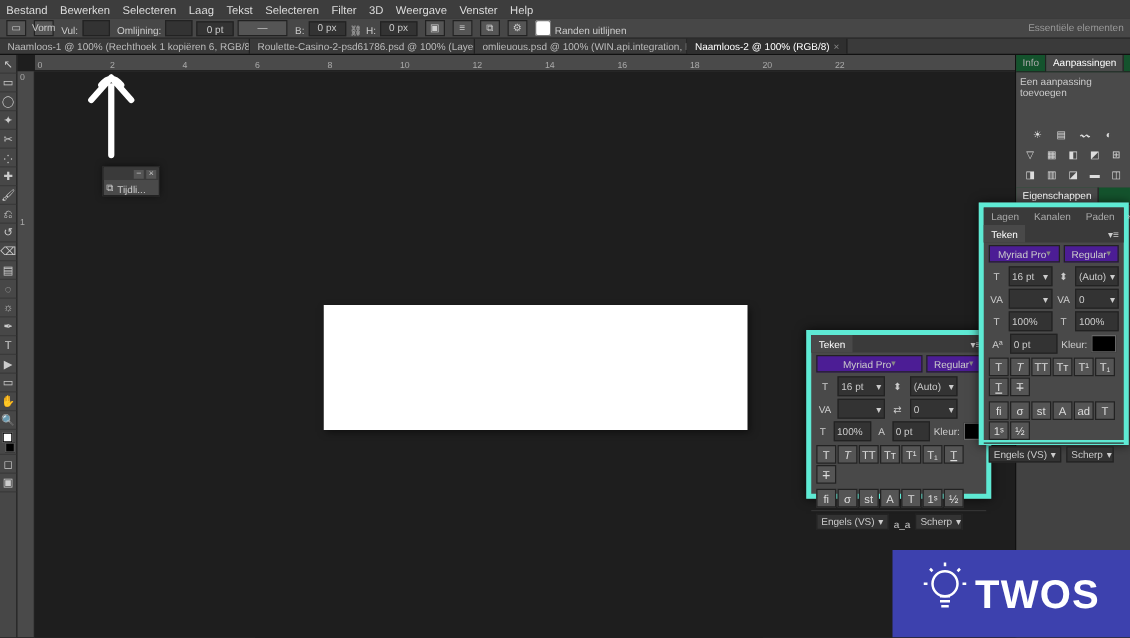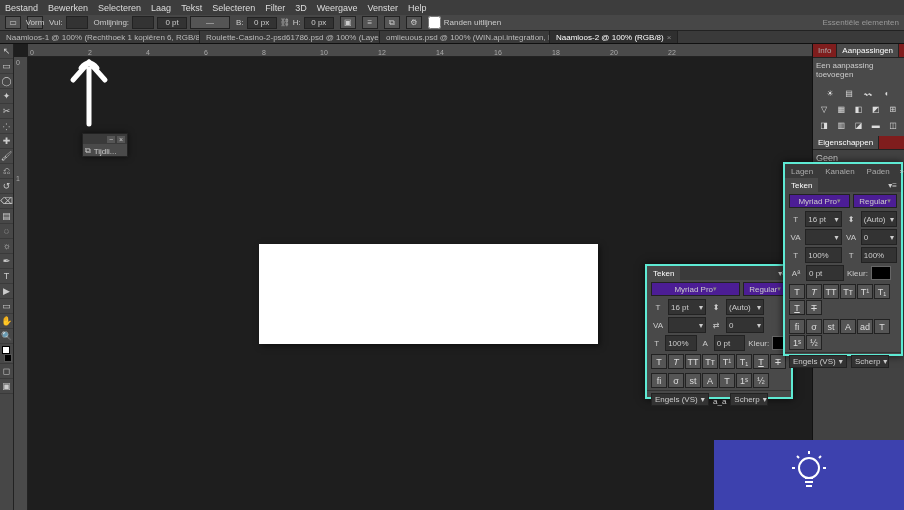--- a/index.html
+++ b/index.html
@@ -1,20 +1,20 @@
 <!DOCTYPE html>
 <html><head>
 <meta charset="utf-8">
 <style>
 *{box-sizing:border-box;margin:0;padding:0;font-family:Arial,sans-serif;user-select:none}
 body{width:904px;height:510px;background:#2a2a2a;overflow:hidden;position:relative;font-size:9px;color:#ccc}
 .menubar{height:15px;background:#3d3d3d;display:flex;align-items:center;padding:0 5px;gap:10px;font-size:9px;color:#ddd}
 .menubar span{cursor:default}
 .optbar{height:16px;background:#474747;display:flex;align-items:center;padding:0 5px;gap:6px;border-bottom:1px solid #222;font-size:8px}
-.optbar .sect{display:flex;align-items:center;gap:3px}
+.optbar .sect{display:flex;align-items:flex-end;gap:3px}
 .optbar input[type=text]{width:30px;height:12px;background:#333;border:1px solid #222;color:#ccc;font-size:8px;text-align:center}
 .optbar .btn{width:16px;height:13px;background:#555;border:1px solid #222;display:flex;align-items:center;justify-content:center;font-size:8px}
 .optbar .right{margin-left:auto;color:#999}
 .doctabs{height:13px;background:#3a3a3a;display:flex;align-items:stretch;font-size:8px;border-bottom:1px solid #111}
 .doctab{padding:0 6px;display:flex;align-items:center;border-right:1px solid #222;color:#bbb;gap:3px;white-space:nowrap;overflow:hidden}
 .doctab.active{background:#2f2f2f;color:#fff}
 .doctab .x{color:#888;font-size:8px}
 .workspace{position:absolute;top:44px;left:0;right:0;bottom:0;display:flex}
 .toolbar{width:14px;background:#474747;border-right:1px solid #222;display:flex;flex-direction:column}
 .toolbar .tool{height:15px;border-bottom:1px solid #3a3a3a;display:flex;align-items:center;justify-content:center;font-size:9px;color:#ccc}
@@ -27,28 +27,28 @@
 .ruler-v{position:absolute;top:13px;left:0;bottom:0;width:14px;background:#4a4a4a;border-right:1px solid #222;font-size:7px;color:#aaa;display:flex;flex-direction:column;padding-top:2px}
 .ruler-v span{height:58px;writing-mode:horizontal-tb;padding-left:2px}
 .artboard{position:absolute;top:200px;left:245px;width:339px;height:100px;background:#fff;box-shadow:2px 2px 6px rgba(0,0,0,.5)}
 .floatpanel{position:absolute;background:#4a4a4a;border:1px solid #222;box-shadow:0 0 6px rgba(0,0,0,.6);font-size:8px}
 .floatpanel .hdr{height:10px;background:#3a3a3a;display:flex;align-items:center;justify-content:flex-end;padding:0 2px;gap:2px}
 .floatpanel .hdr span{width:8px;height:7px;background:#555;display:flex;align-items:center;justify-content:center;font-size:7px}
 .tipbox{top:89px;left:68px;width:46px;height:24px}
 .tipbox .body{display:flex;align-items:center;padding:2px;gap:3px;font-size:8px}
 .arrow{position:absolute;top:10px;left:45px;pointer-events:none}
 .rightcol{width:92px;background:#424242;border-left:1px solid #111;display:flex;flex-direction:column}
-.tabrow{display:flex;height:14px;background:#7f1d1d;border-bottom:1px solid #222;align-items:stretch}
+.tabrow{display:flex;height:14px;background:#14532d;border-bottom:1px solid #222;align-items:stretch}
 .tabrow .tab{padding:0 5px;display:flex;align-items:center;font-size:8px;color:#aaa;border-right:1px solid #222}
 .tabrow .tab.active{background:#4a4a4a;color:#fff}
 .pnl-body{padding:3px;font-size:8px;color:#ccc;background:#4a4a4a}
 .ico-row{display:flex;gap:5px;justify-content:center;padding:2px}
 .ico-row span{width:14px;height:12px;display:flex;align-items:center;justify-content:center;color:#ddd}
 .prop{height:70px;background:#424242;padding:3px}
-.txtpanel{position:absolute;background:#494949;border:2px solid #5eead4;box-shadow:0 0 8px rgba(0,0,0,.7);font-size:8px}
+.txtpanel{position:absolute;background:#494949;border:4px solid #5eead4;box-shadow:0 0 8px rgba(0,0,0,.7);font-size:8px}
 .txtpanel .tp-tabs{height:14px;display:flex;background:#3a3a3a;align-items:stretch}
 .txtpanel .tp-tabs .tab{padding:0 6px;display:flex;align-items:center;font-size:8px;color:#aaa}
 .txtpanel .tp-tabs .tab.active{background:#494949;color:#fff}
 .txtpanel .tp-tabs .menu{margin-left:auto;padding:0 4px;display:flex;align-items:center}
 .tp-row{display:flex;align-items:center;height:18px;padding:0 4px;gap:3px}
 .tp-row .sel{flex:1;height:14px;background:#4c1d95;border:1px solid #222;display:flex;align-items:center;padding:0 3px;justify-content:center}
 .tp-row .sel .dd{font-size:7px;color:#888}
 .tp-row .fld{width:38px;height:16px;background:#333;border:1px solid #222;display:flex;align-items:center;padding:0 2px;justify-content:space-between}
 .tp-row .lbl-ico{width:14px;height:14px;display:flex;align-items:center;justify-content:center;color:#ccc}
 .tp-icons{display:flex;padding:2px 4px;gap:1px;flex-wrap:wrap}
@@ -285,21 +285,21 @@
     </div>
   </div>
 
   <div class="rightcol">
     <div class="tabrow">
       <div class="tab">Info</div>
       <div class="tab active">Aanpassingen</div>
       <div class="tab">Stijlen</div>
     </div>
     <div class="pnl-body">
-      <div style="font-size:8px;margin-bottom:6px">Een aanpassing toevoegen</div>
+      <div style="font-size:8px;margin-bottom:20px">Een aanpassing toevoegen</div>
       <div class="ico-row">
         <span>☀</span>
         <span>▤</span>
         <span>〰</span>
         <span>◐</span>
       </div>
       <div class="ico-row">
         <span>▽</span>
         <span>▦</span>
         <span>◧</span>
@@ -428,13 +428,14 @@
 <div class="watermark">
   <span class="bulb">
     <svg width="36" height="44" viewBox="0 0 36 44">
         <g stroke="#fff" stroke-width="2" fill="none">
           <circle cx="18" cy="18" r="10"></circle>
           <path d="M14 28 h8 M14 32 h8 M15 36 h6"></path>
           <path d="M4 18 h-3 M35 18 h-3 M18 4 v-3 M8 8 l-2 -2 M28 8 l2 -2"></path>
         </g>
       </svg>
   </span>
+  <span class="txt">TWOS</span>
 </div>
 
 </body></html>

